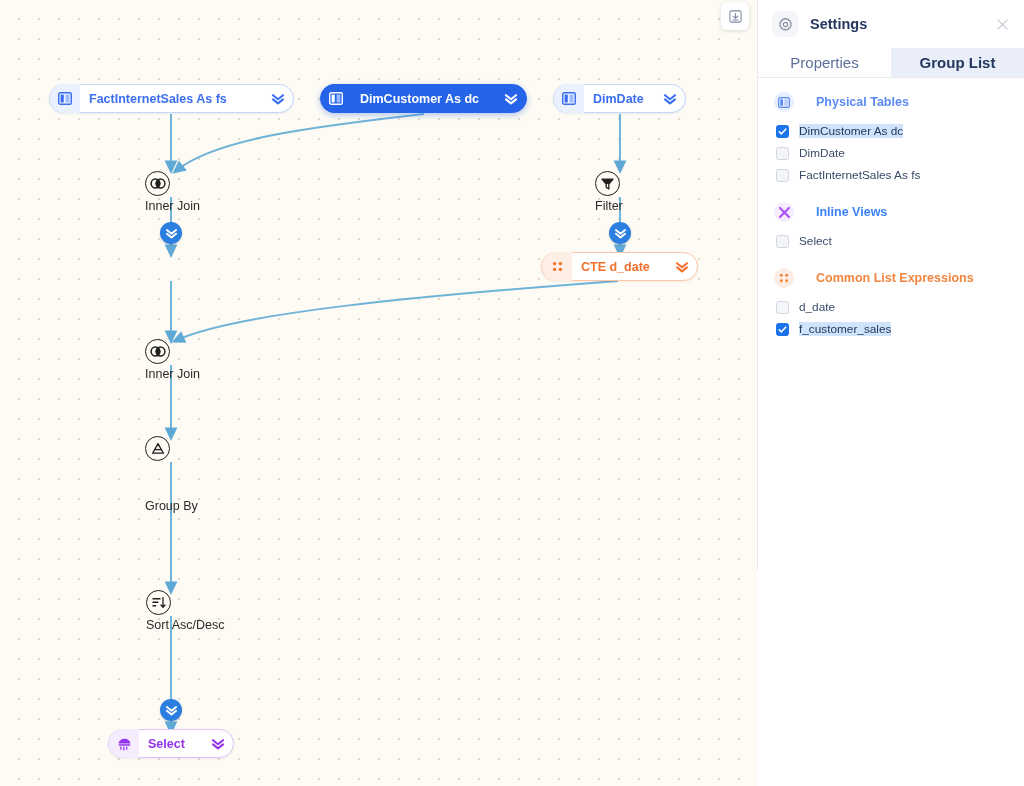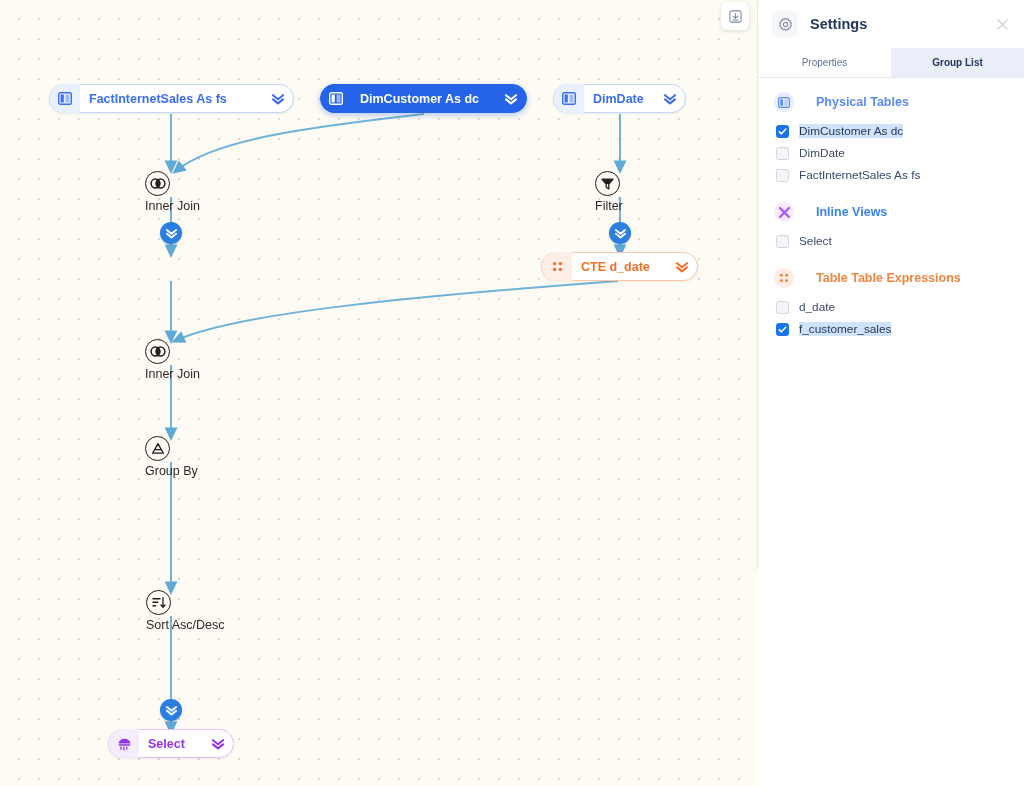--- a/index.html
+++ b/index.html
@@ -142,21 +142,21 @@
     margin-left: 12px; font-size: 14.5px; font-weight: bold; color: #24375e; flex: 1 1 auto;
   }
   .panel-head .pclose {
     width: 20px; height: 20px; display: flex; align-items: center; justify-content: center;
     cursor: pointer; color: #c8cdd8;
   }
 
   .tabs { display: flex; height: 30px; border-bottom: 1px solid #e7e9ef; }
   .tab {
     flex: 1 1 50%; display: flex; align-items: center; justify-content: center;
-    font-size: 10px; color: #5c7099; cursor: pointer; background: #ffffff;
+    font-size: 15px; color: #5c7099; cursor: pointer; background: #ffffff;
   }
   .tab.active { background: #e9eef8; color: #24375e; font-weight: bold; }
 
   .panel-body { padding: 14px 0 0 0; overflow-y: auto; flex: 1 1 auto; }
 
   .group-head {
     display: flex; align-items: center; padding: 0 0 0 16px; margin-bottom: 8px;
   }
   .group-head .gicon {
     width: 20px; height: 20px; border-radius: 50%;
@@ -346,21 +346,21 @@
       <div class="circle">
         <svg width="16" height="11" viewBox="0 0 16 11">
           <circle cx="5.5" cy="5.5" r="4.4" fill="none" stroke="#1f1f1f" stroke-width="1.5"></circle>
           <circle cx="10.5" cy="5.5" r="4.4" fill="none" stroke="#1f1f1f" stroke-width="1.5"></circle>
           <path d="M8,1.6 A4.4,4.4 0 0 1 8,9.4 A4.4,4.4 0 0 1 8,1.6 Z" fill="#1f1f1f"></path>
         </svg>
       </div>
       <div class="oplabel">Inner Join</div>
     </div>
 
-    <div class="op" style="left:145px; top:436px; width:50px;">
+    <div class="op" style="left:145px; top:436px; width:50px;gap:35px;">
       <div class="circle">
         <svg width="14" height="13" viewBox="0 0 14 13">
           <path d="M7,1.6 L12.4,11.2 L1.6,11.2 Z" fill="none" stroke="#1f1f1f" stroke-width="1.3" stroke-linejoin="round"></path>
           <path d="M3.5,7.6 L10.5,7.6" stroke="#1f1f1f" stroke-width="1.3"></path>
         </svg>
       </div>
       <div class="oplabel">Group By</div>
     </div>
 
     <div class="op" style="left:146px; top:590px; width:50px;">
@@ -469,21 +469,21 @@
 
       <div class="group-head">
         <span class="gicon orange">
           <svg width="12" height="12" viewBox="0 0 13 13">
             <circle cx="3.6" cy="3.6" r="1.6" fill="#f3853f"></circle>
             <circle cx="9.4" cy="3.6" r="1.6" fill="#f3853f"></circle>
             <circle cx="3.6" cy="9.4" r="1.6" fill="#f3853f"></circle>
             <circle cx="9.4" cy="9.4" r="1.6" fill="#f3853f"></circle>
           </svg>
         </span>
-        <span class="gtitle orange">Table Table Expressions</span>
+        <span class="gtitle orange">Common List Expressions</span>
       </div>
 
       <div class="chk-row">
         <span class="cbox"></span>
         <span class="clabel">d_date</span>
       </div>
       <div class="chk-row selected">
         <span class="cbox on">
           <svg width="9" height="9" viewBox="0 0 10 10">
               <path d="M1.4,5.2 L3.8,7.6 L8.6,2.4" fill="none" stroke="#ffffff" stroke-width="1.7" stroke-linecap="round" stroke-linejoin="round"></path>

